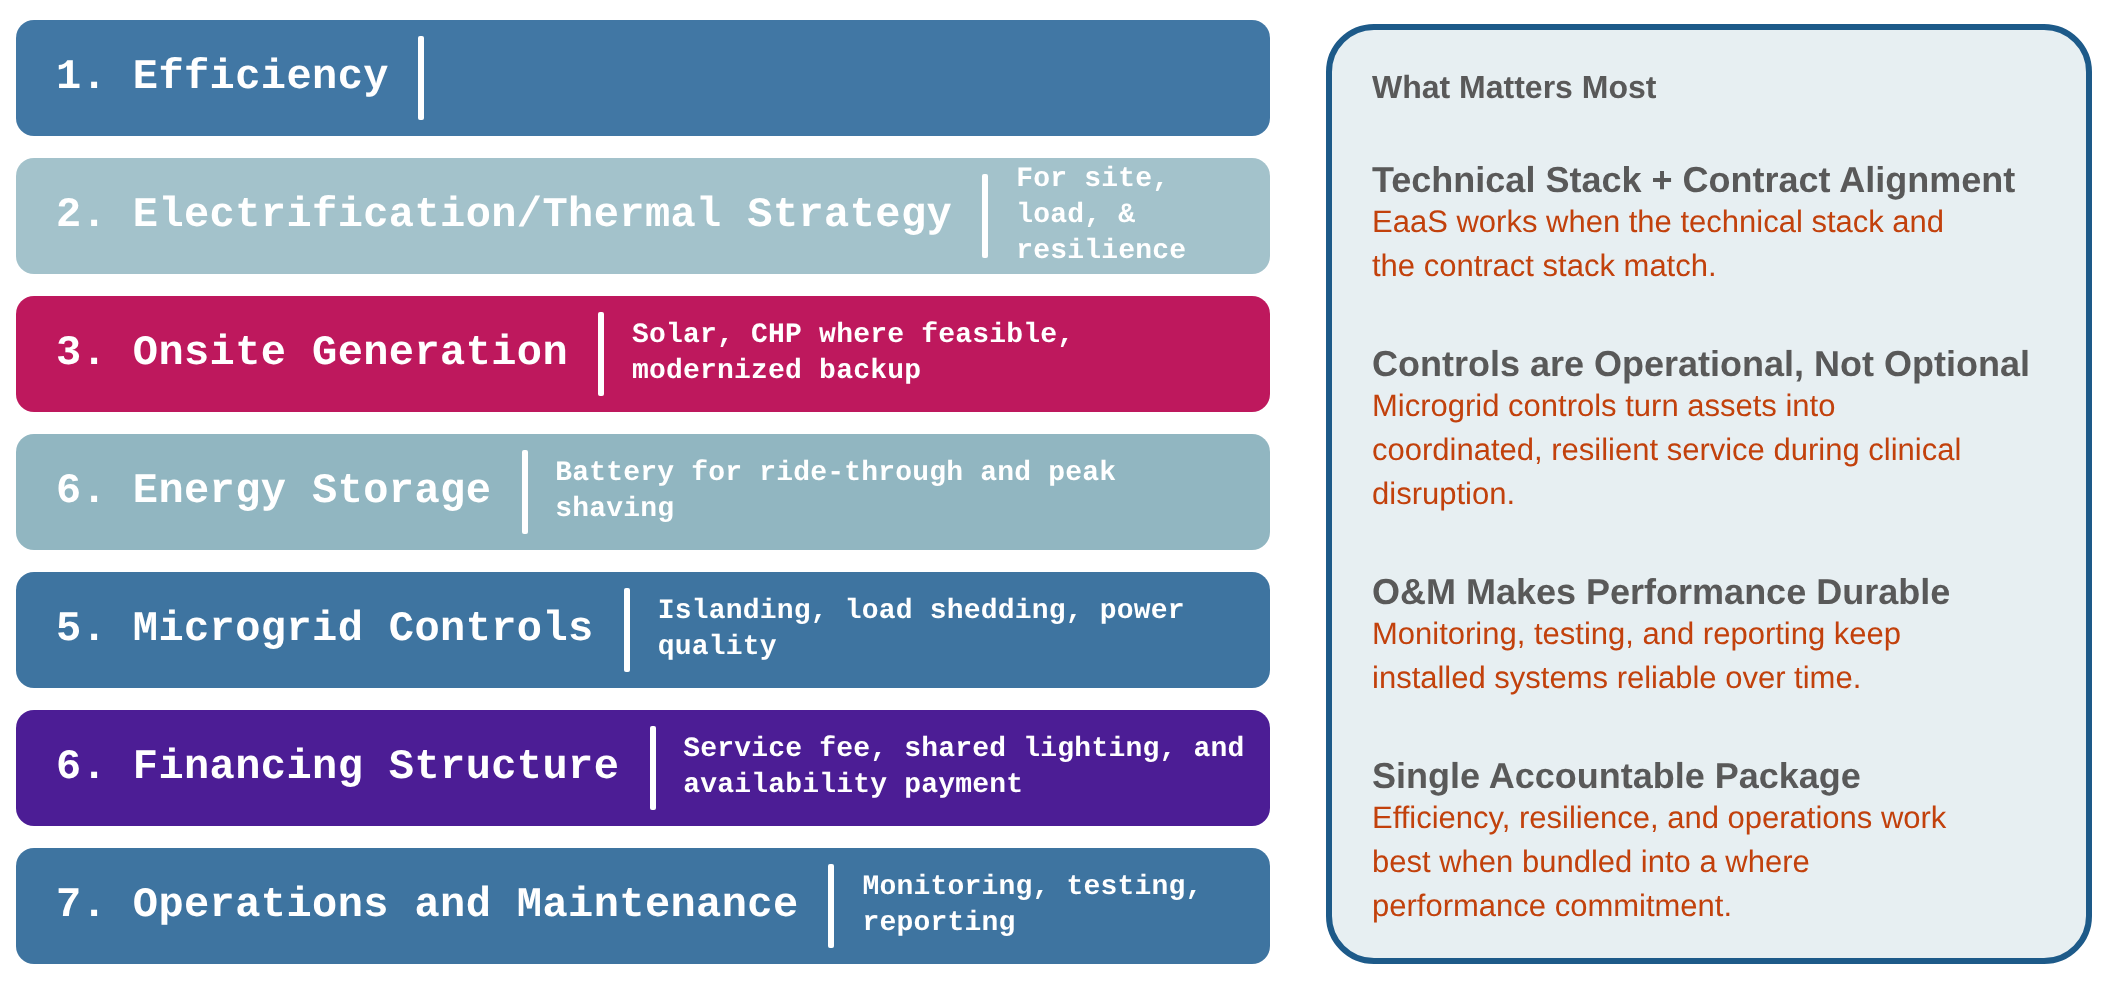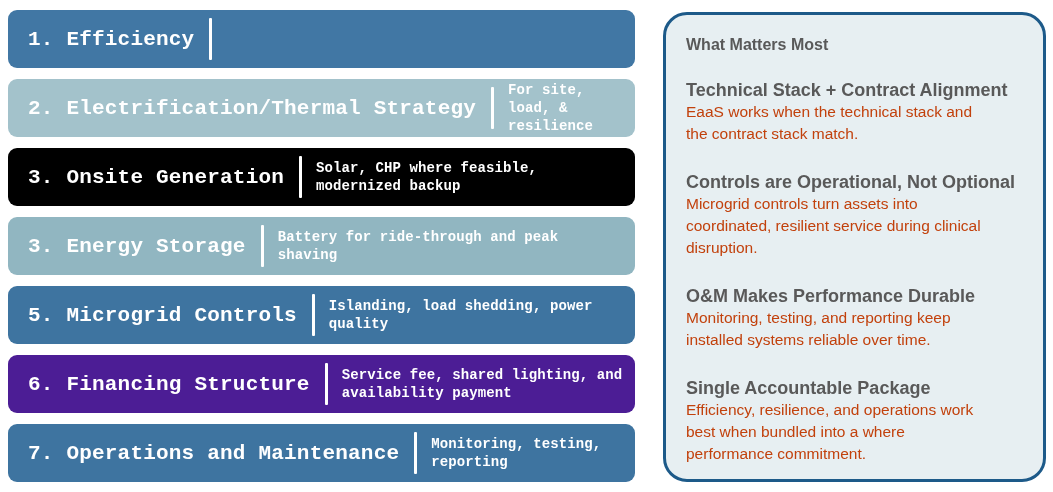--- a/index.html
+++ b/index.html
@@ -89,28 +89,28 @@
     <span class="bar-title">1. Efficiency</span>
     <span class="bar-sep"></span>
   </div>
 
   <div class="bar" style="background-color: rgb(163, 194, 203);">
     <span class="bar-title">2. Electrification/Thermal Strategy</span>
     <span class="bar-sep"></span>
     <span class="bar-desc">For site, load, &amp; resilience</span>
   </div>
 
-  <div class="bar" style="background-color: #000000;">
+  <div class="bar" style="background-color: #be185d;">
     <span class="bar-title">3. Onsite Generation</span>
     <span class="bar-sep"></span>
     <span class="bar-desc">Solar, CHP where feasible, modernized backup</span>
   </div>
 
   <div class="bar" style="background-color: rgb(145, 182, 193);">
-    <span class="bar-title">3. Energy Storage</span>
+    <span class="bar-title">6. Energy Storage</span>
     <span class="bar-sep"></span>
     <span class="bar-desc">Battery for ride-through and peak shaving</span>
   </div>
 
   <div class="bar" style="background-color: rgb(62, 116, 160);">
     <span class="bar-title">5. Microgrid Controls</span>
     <span class="bar-sep"></span>
     <span class="bar-desc">Islanding, load shedding, power quality</span>
   </div>
 

